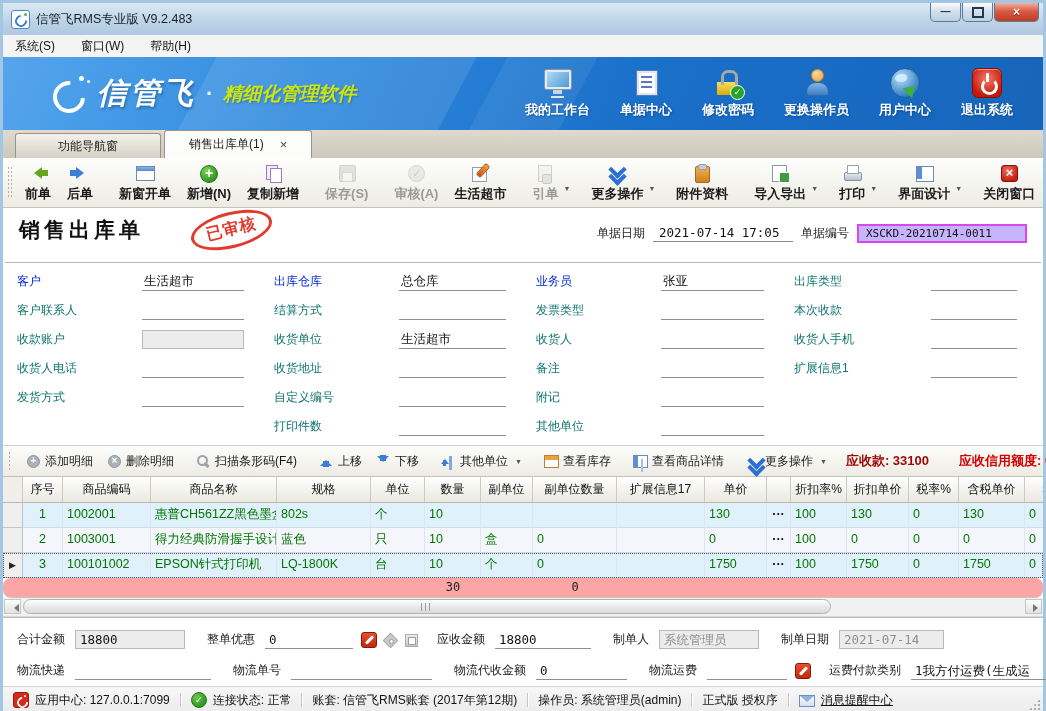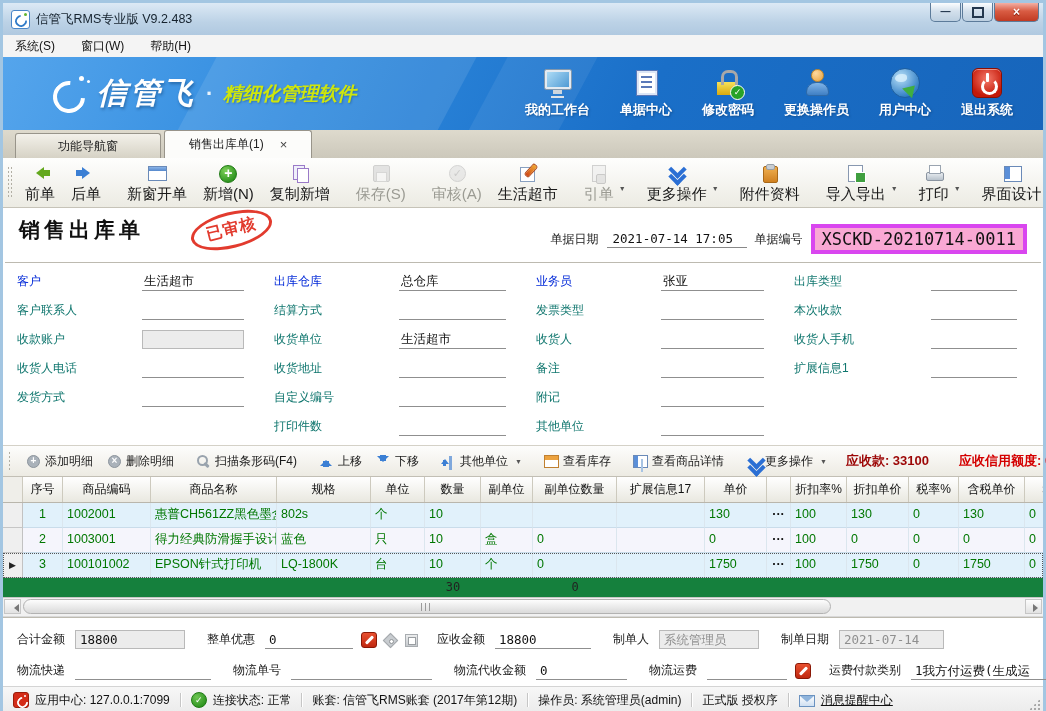--- a/index.html
+++ b/index.html
@@ -53,21 +53,21 @@
   .icon-power-exit::after{content:"";position:absolute;left:13px;top:4px;width:3px;height:9px;background:#fff;border-radius:1px;}
   
   #tabbar{height:28px;flex:none;background:linear-gradient(#dedacd,#ccc8bb);display:flex;align-items:flex-end;padding-left:12px;gap:3px;}
   .tab{height:24px;padding:0 42px;display:flex;align-items:center;background:linear-gradient(#f3f1ea,#d6d2c5);border:1px solid #98948a;border-bottom:none;border-radius:3px 3px 0 0;color:#222;cursor:pointer;white-space:nowrap;}
   .tab.active{background:#fcfcfa;height:27px;padding:0 24px;}
   .tabx{margin-left:16px;color:#444;font-size:13px;line-height:12px;}
   
   #toolbar{height:49px;flex:none;background:linear-gradient(#fefefd,#ecebe3);border-bottom:1px solid #c6c3b8;display:flex;align-items:center;padding:0 4px 0 14px;position:relative;}
   #toolbar::before{content:"";position:absolute;left:4px;top:8px;bottom:8px;width:6px;background-image:radial-gradient(#b2afa4 35%,transparent 40%);background-size:3px 4px;}
   .titem{display:flex;align-items:center;}
-  .tbtn{display:flex;flex-direction:column;align-items:center;gap:2px;padding:3px 8px 2px;background:none;border:none;font-family:inherit;font-size:15px;color:#1a1a1a;cursor:pointer;white-space:nowrap;}
+  .tbtn{display:flex;flex-direction:column;align-items:center;gap:2px;padding:3px 8px 2px;background:none;border:none;font-family:inherit;font-size:13px;color:#1a1a1a;cursor:pointer;white-space:nowrap;font-weight:bold;}
   .titem.disabled .tbtn{color:#9b9b93;}
   .titem.disabled .ticon{filter:grayscale(1);opacity:.55;}
   .ticon{width:20px;height:20px;position:relative;display:block;}
   .caret{font-size:7px;color:#555;margin:12px 3px 0 -3px;}
   .tsep{width:1px;align-self:stretch;margin:5px 5px;background:#d0cdc2;box-shadow:1px 0 0 #fdfdfc;}
   .icon-arrow-prev::before{content:"";position:absolute;left:0;top:4px;border:6px solid transparent;border-right:8px solid #63a81c;}
   .icon-arrow-prev::after{content:"";position:absolute;left:13px;top:7px;width:7px;height:6px;background:#63a81c;}
   .icon-arrow-next::before{content:"";position:absolute;right:0;top:4px;border:6px solid transparent;border-left:8px solid #3b7fd4;}
   .icon-arrow-next::after{content:"";position:absolute;left:0;top:7px;width:7px;height:6px;background:#3b7fd4;}
   .icon-new-window::before{content:"";position:absolute;left:1px;top:3px;width:17px;height:13px;background:#fff;border:1px solid #6a8ab8;}
@@ -97,21 +97,21 @@
   .icon-ui-design::after{content:"";position:absolute;left:3px;top:4px;width:5px;height:12px;background:#5b8fd8;}
   .icon-close-window::before{content:"";position:absolute;left:2px;top:2px;width:15px;height:15px;border-radius:3px;background:radial-gradient(circle at 40% 30%,#f07060,#c42010 75%);border:1px solid #8a1006;}
   .icon-close-window::after{content:"×";position:absolute;left:2px;top:2px;width:17px;height:17px;color:#fff;font-weight:bold;font-size:13px;line-height:16px;text-align:center;}
   
   .dochdr{height:46px;flex:none;display:flex;align-items:flex-start;padding:8px 16px 0;background:#fff;position:relative;}
   .doc-title{font-size:21px;font-weight:bold;color:#111;letter-spacing:4px;}
   .stamp{margin-left:46px;margin-top:-4px;transform:rotate(-14deg);border:3px solid #e23b2e;border-radius:50%;padding:4px 13px 5px;color:#e23b2e;font-size:16px;font-weight:bold;letter-spacing:1px;white-space:nowrap;}
   .hdr-right{margin-left:auto;display:flex;align-items:center;gap:8px;margin-top:8px;}
   .hdr-lbl{color:#1a1a1a;white-space:nowrap;}
   .hdr-date{font-family:"DejaVu Sans Mono",monospace;font-size:12.5px;border-bottom:1px solid #888;padding:0 6px 1px;min-width:128px;color:#111;}
-  .hdr-no{font-family:"DejaVu Sans Mono",monospace;font-size:17px;background:#f9a8d4;border:4px solid #d946ef;padding:1px 7px;min-width:152px;color:#111;}
+  .hdr-no{font-family:"DejaVu Sans Mono",monospace;font-size:11px;background:#c4b5fd;border:2px solid #d946ef;padding:1px 7px;min-width:152px;color:#111;}
   .hline{height:0;border-top:1px solid #bdbab0;box-shadow:0 1px 0 #fff;margin:0 2px;flex:none;}
   
   #formgrid{height:178px;flex:none;display:flex;padding:4px 14px 0;background:#fff;}
   .fcol{display:flex;flex-direction:column;}
   .fcol0{width:257px;}.fcol1{width:262px;}.fcol2{width:258px;}.fcol3{flex:1;}
   .frow{height:29px;display:flex;align-items:center;gap:45px;}
   .flabel{width:80px;flex:none;color:#0f766e;white-space:nowrap;}
   .fcol3 .flabel{width:92px;}
   .accent{color:#0028d8;}
   .fval{flex:1;margin-right:30px;border-bottom:1px solid #8f8f8f;height:17px;line-height:17px;padding:0 2px;font-size:12.5px;color:#111;white-space:nowrap;overflow:hidden;}
@@ -149,21 +149,21 @@
   .th.selcol{background:#efeee9;}
   .trow{display:flex;height:25px;overflow:hidden;}
   .td{flex:none;box-sizing:border-box;border-right:1px solid #dbe6ee;border-bottom:1px solid #c9dcea;padding:0 4px;line-height:23px;color:#007700;font-size:12.5px;white-space:nowrap;overflow:hidden;}
   .r-blue .td{background:#e1f1fb;}
   .r-white .td{background:#f5f5fc;}
   .trow .td.sel{background:#efefef;border-right:1px solid #c2c2c2;border-bottom:1px solid #c6c6c6;padding:0;}
   .trow.selected{outline:1px dotted #555;outline-offset:-1px;}
   .rowptr{display:block;text-align:center;color:#222;font-size:9px;line-height:24px;}
   .ctr{text-align:center;}
   .cellbtn{display:inline-block;font-weight:bold;color:#111;letter-spacing:0;cursor:pointer;}
-  #tsum{display:flex;height:19px;background:#15803d;border-bottom:1px solid #c6c6c6;overflow:hidden;}
+  #tsum{display:flex;height:19px;background:#fca5a5;border-bottom:1px solid #c6c6c6;overflow:hidden;border-radius:8px;}
   .ts{flex:none;box-sizing:border-box;text-align:center;line-height:18px;color:#222;font-family:"DejaVu Sans Mono",monospace;font-size:12px;overflow:hidden;}
   
   .hscroll{height:18px;flex:none;background:#f1f1f1;position:relative;border-bottom:1px solid #d8d8d8;}
   .sbtn{position:absolute;top:1px;width:17px;height:15px;background:linear-gradient(#fcfcfc,#e2e2e2);border:1px solid #c6c6c6;box-sizing:border-box;cursor:pointer;}
   .sbtn.left{left:1px;}
   .sbtn.right{right:1px;}
   .sbtn.left::before{content:"";position:absolute;left:5px;top:4px;border:4px solid transparent;border-right:5px solid #777;}
   .sbtn.right::before{content:"";position:absolute;left:7px;top:4px;border:4px solid transparent;border-left:5px solid #777;}
   .sthumb{position:absolute;left:20px;top:1px;width:808px;height:15px;background:linear-gradient(#fdfdfd,#dadada);border:1px solid #b2b2b2;border-radius:8px;box-sizing:border-box;cursor:pointer;}
   .sthumb::after{content:"";position:absolute;left:50%;top:3px;margin-left:-6px;width:12px;height:8px;background:repeating-linear-gradient(90deg,#9a9a9a 0 1px,transparent 1px 4px);}

